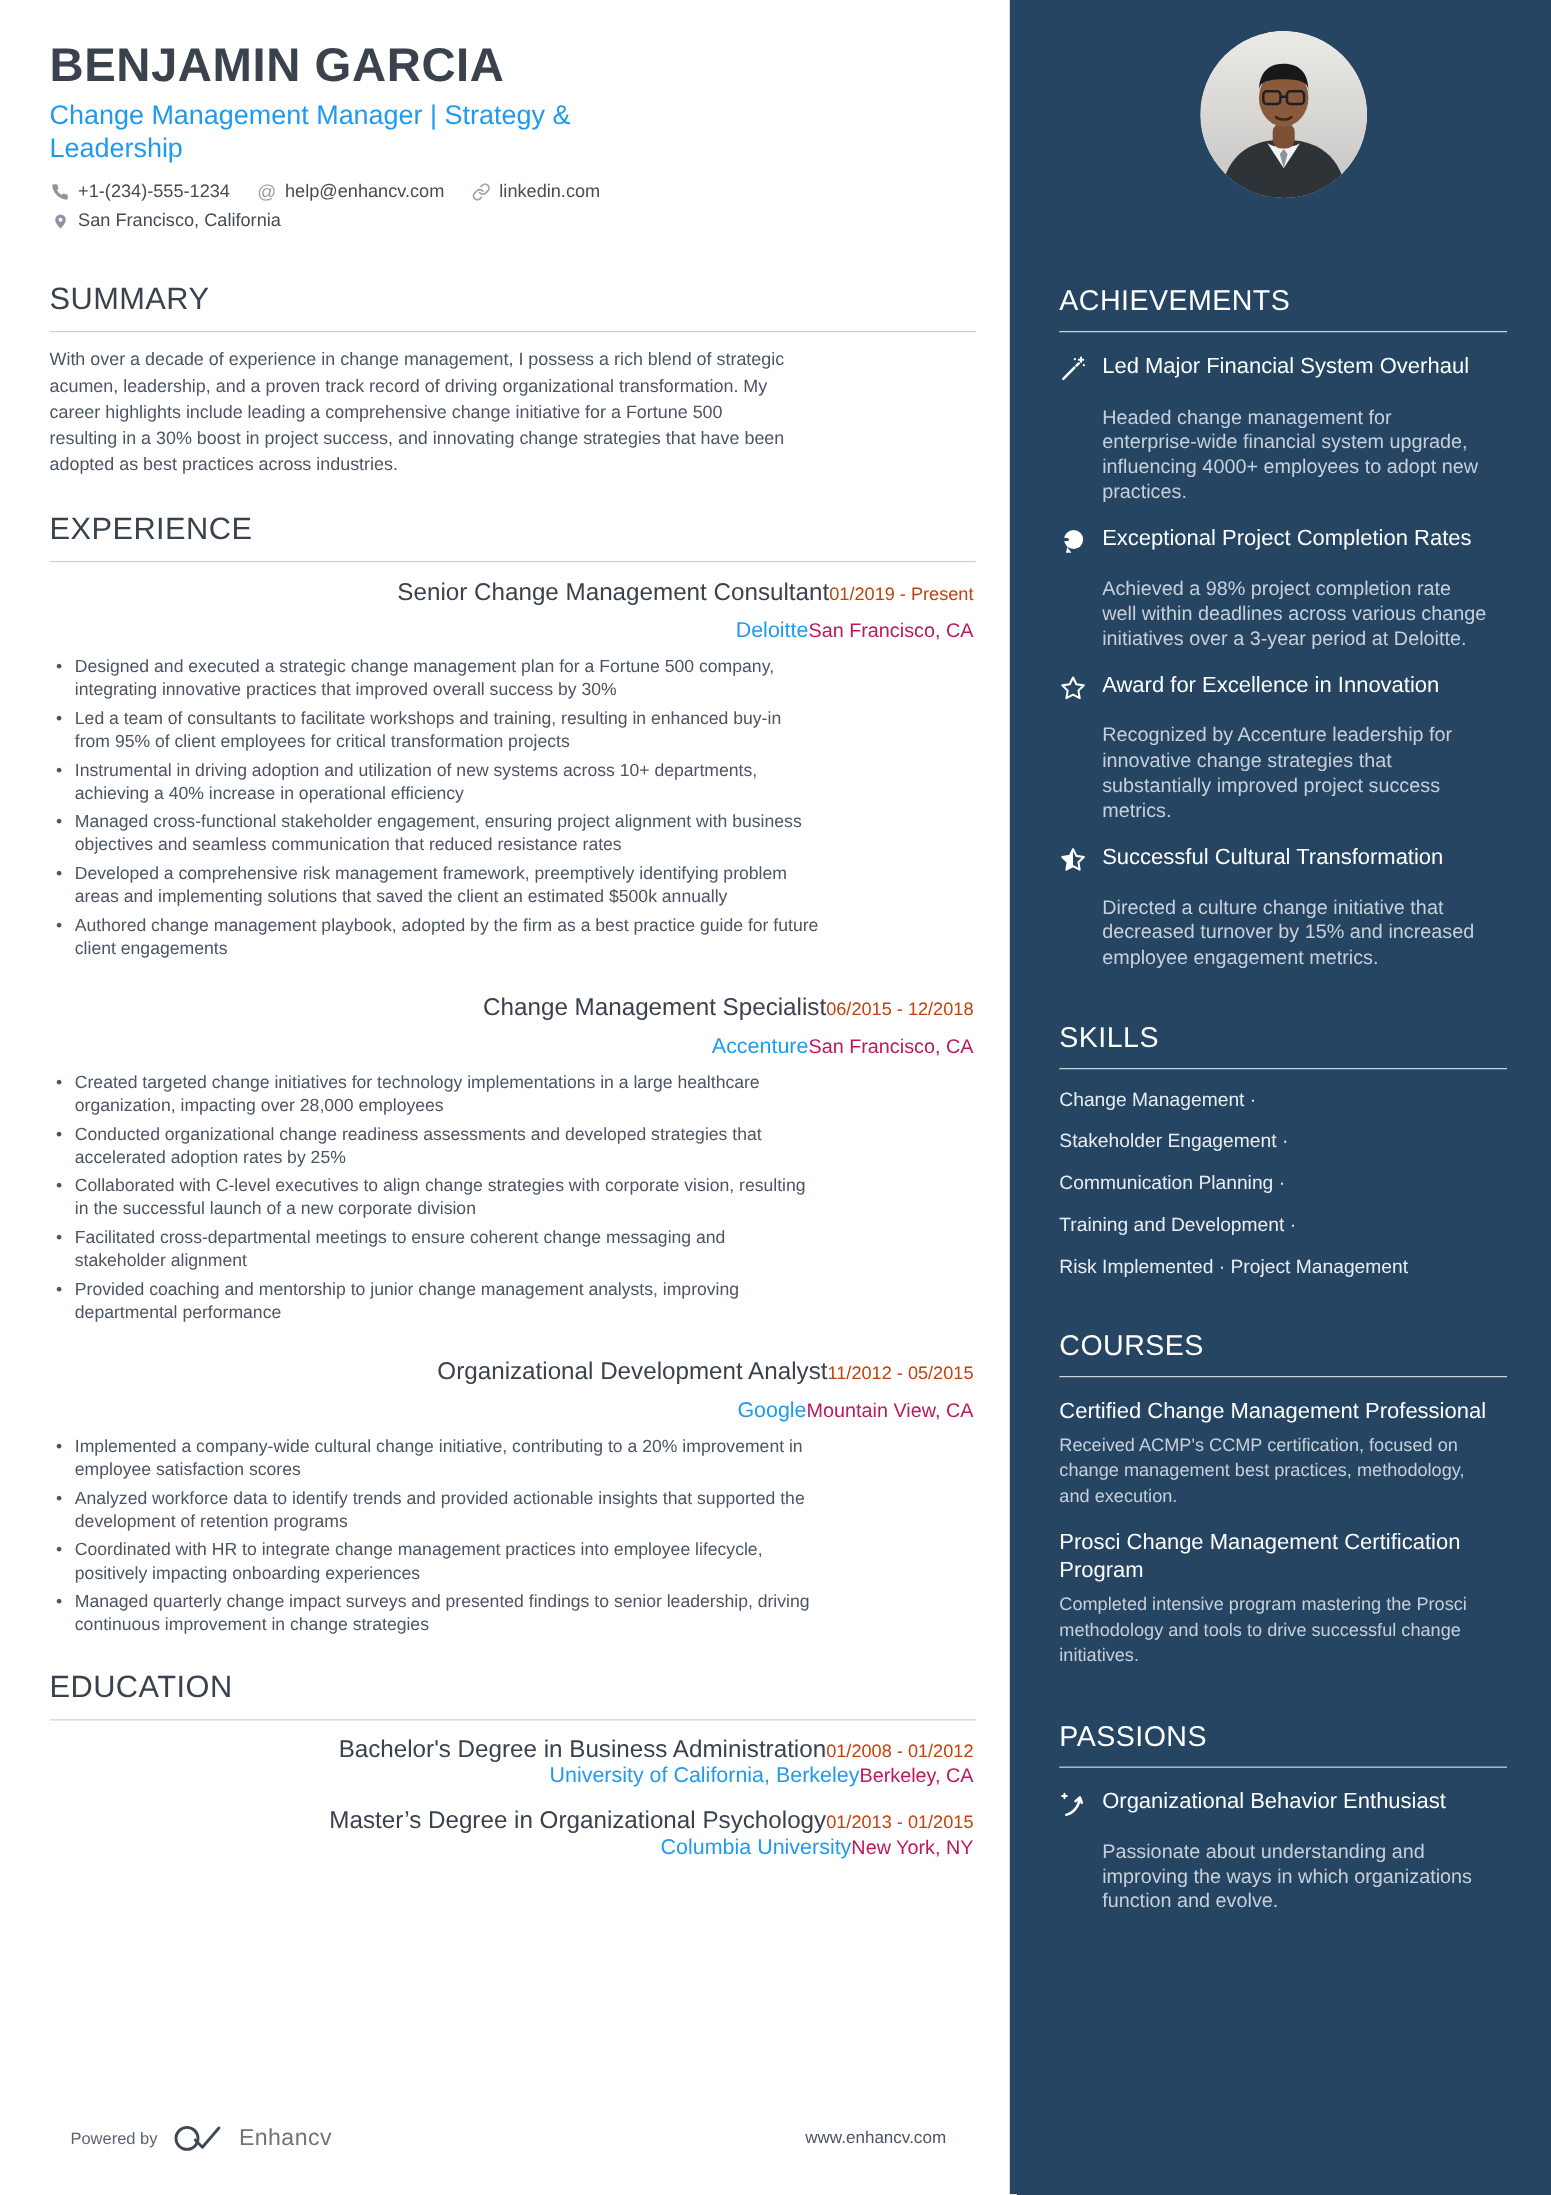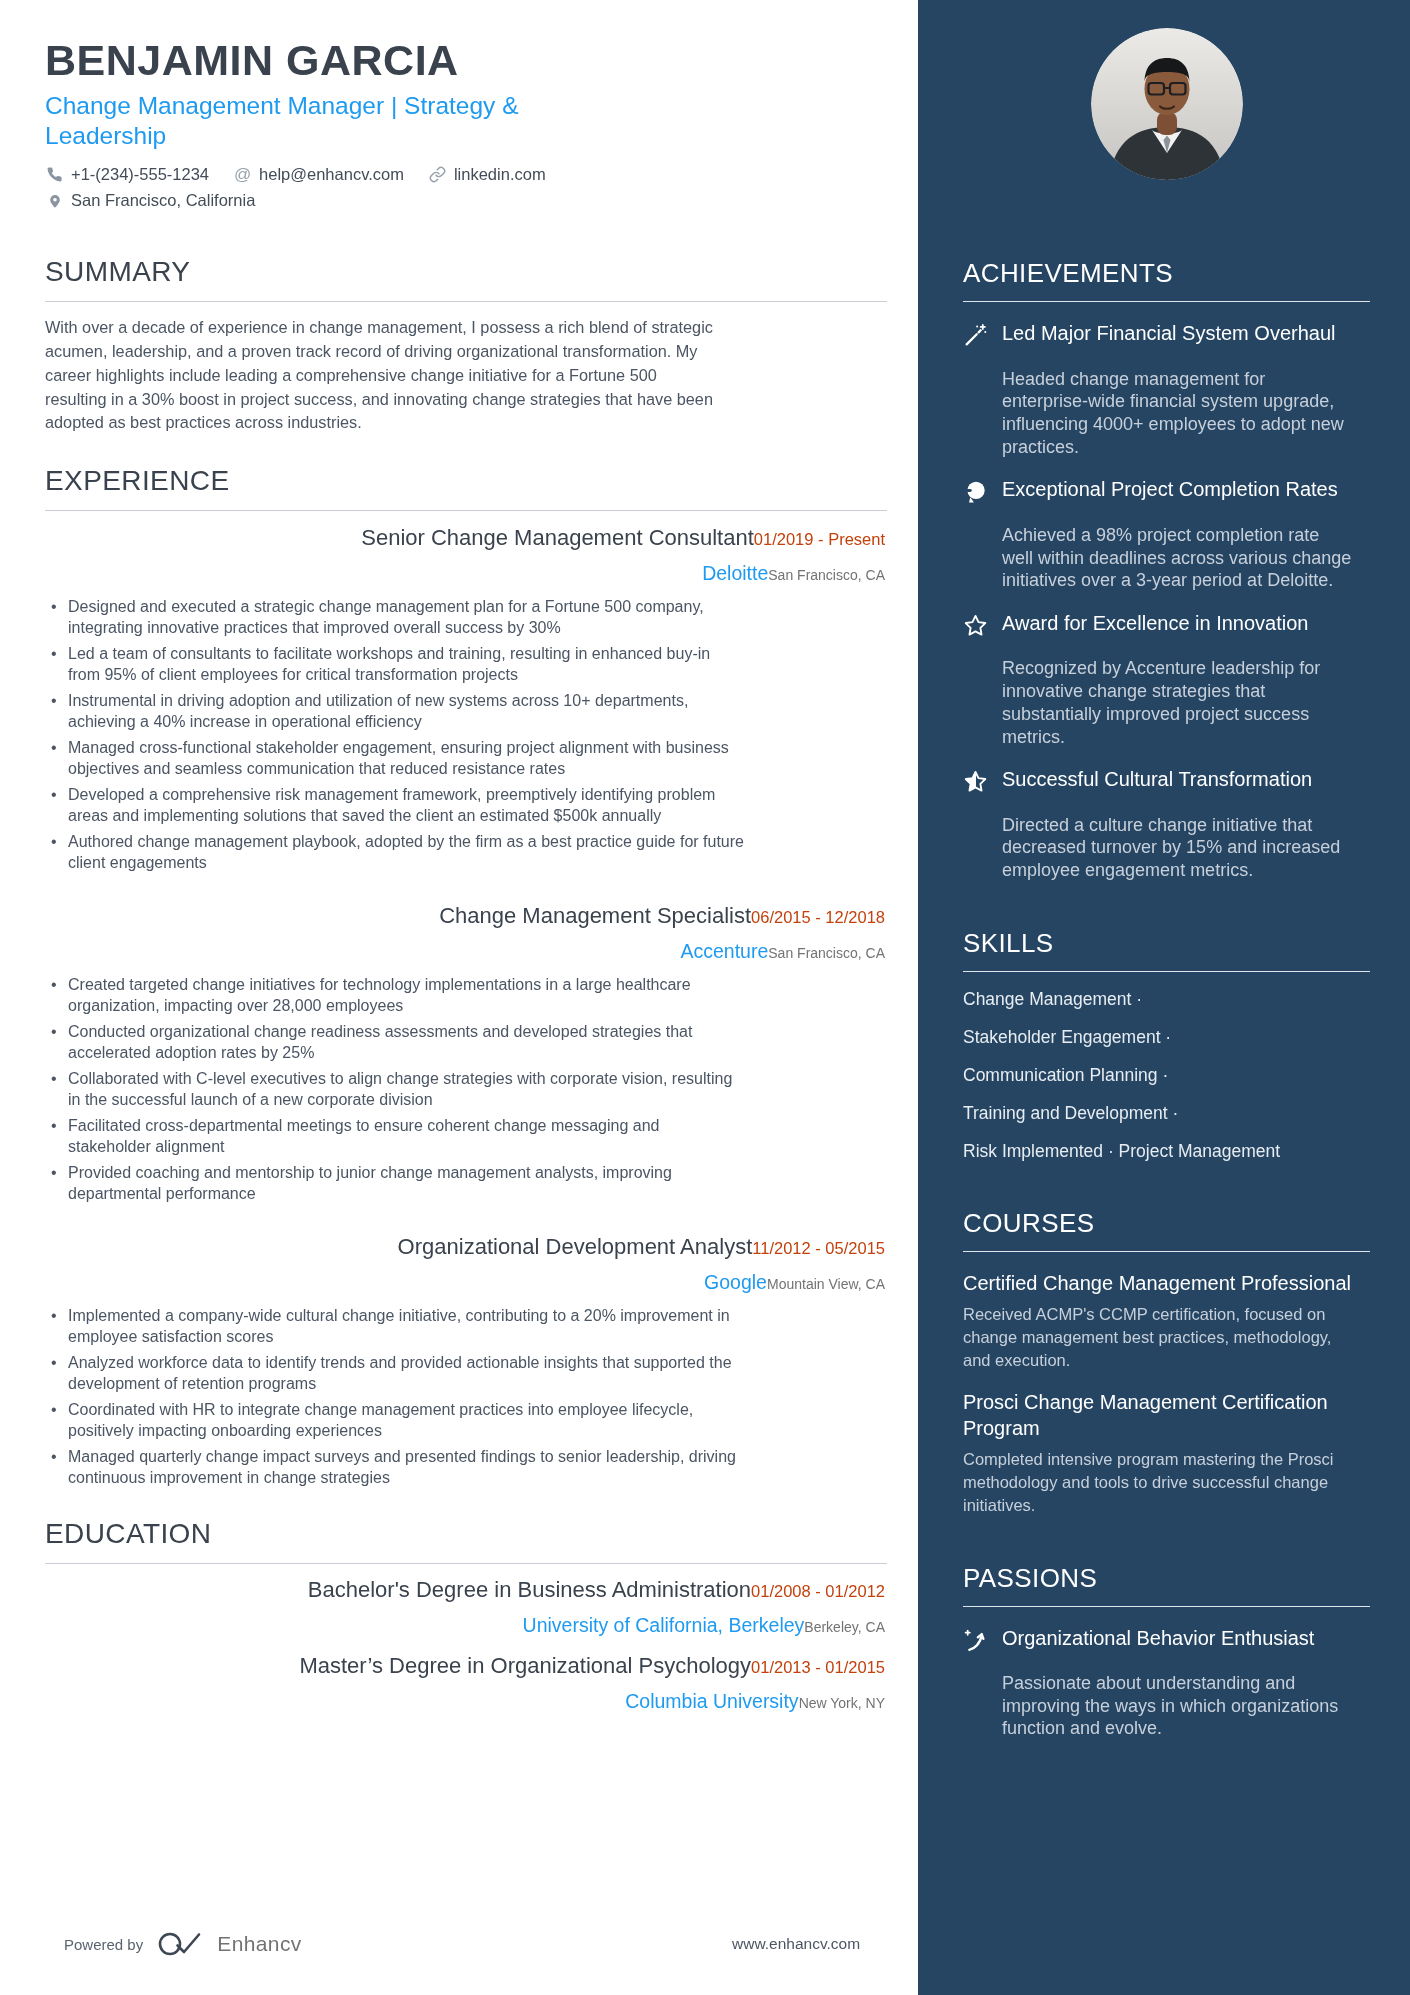--- a/index.html
+++ b/index.html
@@ -20,28 +20,28 @@
   .section-h { font-size:28px; font-weight:500; color:#3a424d; letter-spacing:0.4px; }
   .rule { width:842px; border-bottom:1px solid #c9ced4; margin-top:13px; }
   .summary-p { width:674px; margin-top:14px; font-size:16.3px; line-height:23.8px; color:#4b5563; }
 
   .job { margin-top:14px; }
   .job + .job { margin-top:30px; }
   .row-flex { width:840px; display:flex; justify-content:flex-end; align-items:baseline; }
   .role { font-size:22px; font-weight:500; color:#3a424d; }
   .dates { font-size:16.5px; color:#c2410c; white-space:nowrap; }
   .company { font-size:19.5px; font-weight:500; color:#1e9af0; margin-top:11px; }
-  .loc { font-size:14px; color:#737373; }
+  .loc { font-size:18px; color:#be185d; }
   ul.bullets { width:700px; list-style:none; margin:11px 0 0; padding:0; }
   ul.bullets li { position:relative; padding-left:23px; font-size:16px; line-height:21px; color:#4b5563; margin-bottom:5px; }
   ul.bullets li::before { content:"•"; position:absolute; left:6px; top:0; color:#4b5563; }
 
   .edu-block { margin-top:13px; }
   .edu-item + .edu-item { margin-top:16px; }
-  .edu-item .row-flex + .row-flex { margin-top:11px; }
+  .edu-item .row-flex + .row-flex { }
   .degree { font-size:22px; font-weight:500; color:#3a424d; }
   .school { font-size:19.5px; font-weight:500; color:#1e9af0; }
 
   
   .sidebar { width:492px; min-height:1995px; background:#254563; padding:28px 40px 0 45px; color:#fff; }
   .photo-wrap { width:152px; height:152px; margin:0 auto; border-radius:50%; overflow:hidden; }
   .side-section { margin-top:46px; }
   .side-section.first { margin-top:78px; }
   .side-h { font-size:26px; font-weight:500; color:#ffffff; letter-spacing:0.4px; }
   .side-rule { border-bottom:1px solid #dfe5ea; margin-top:12px; }

